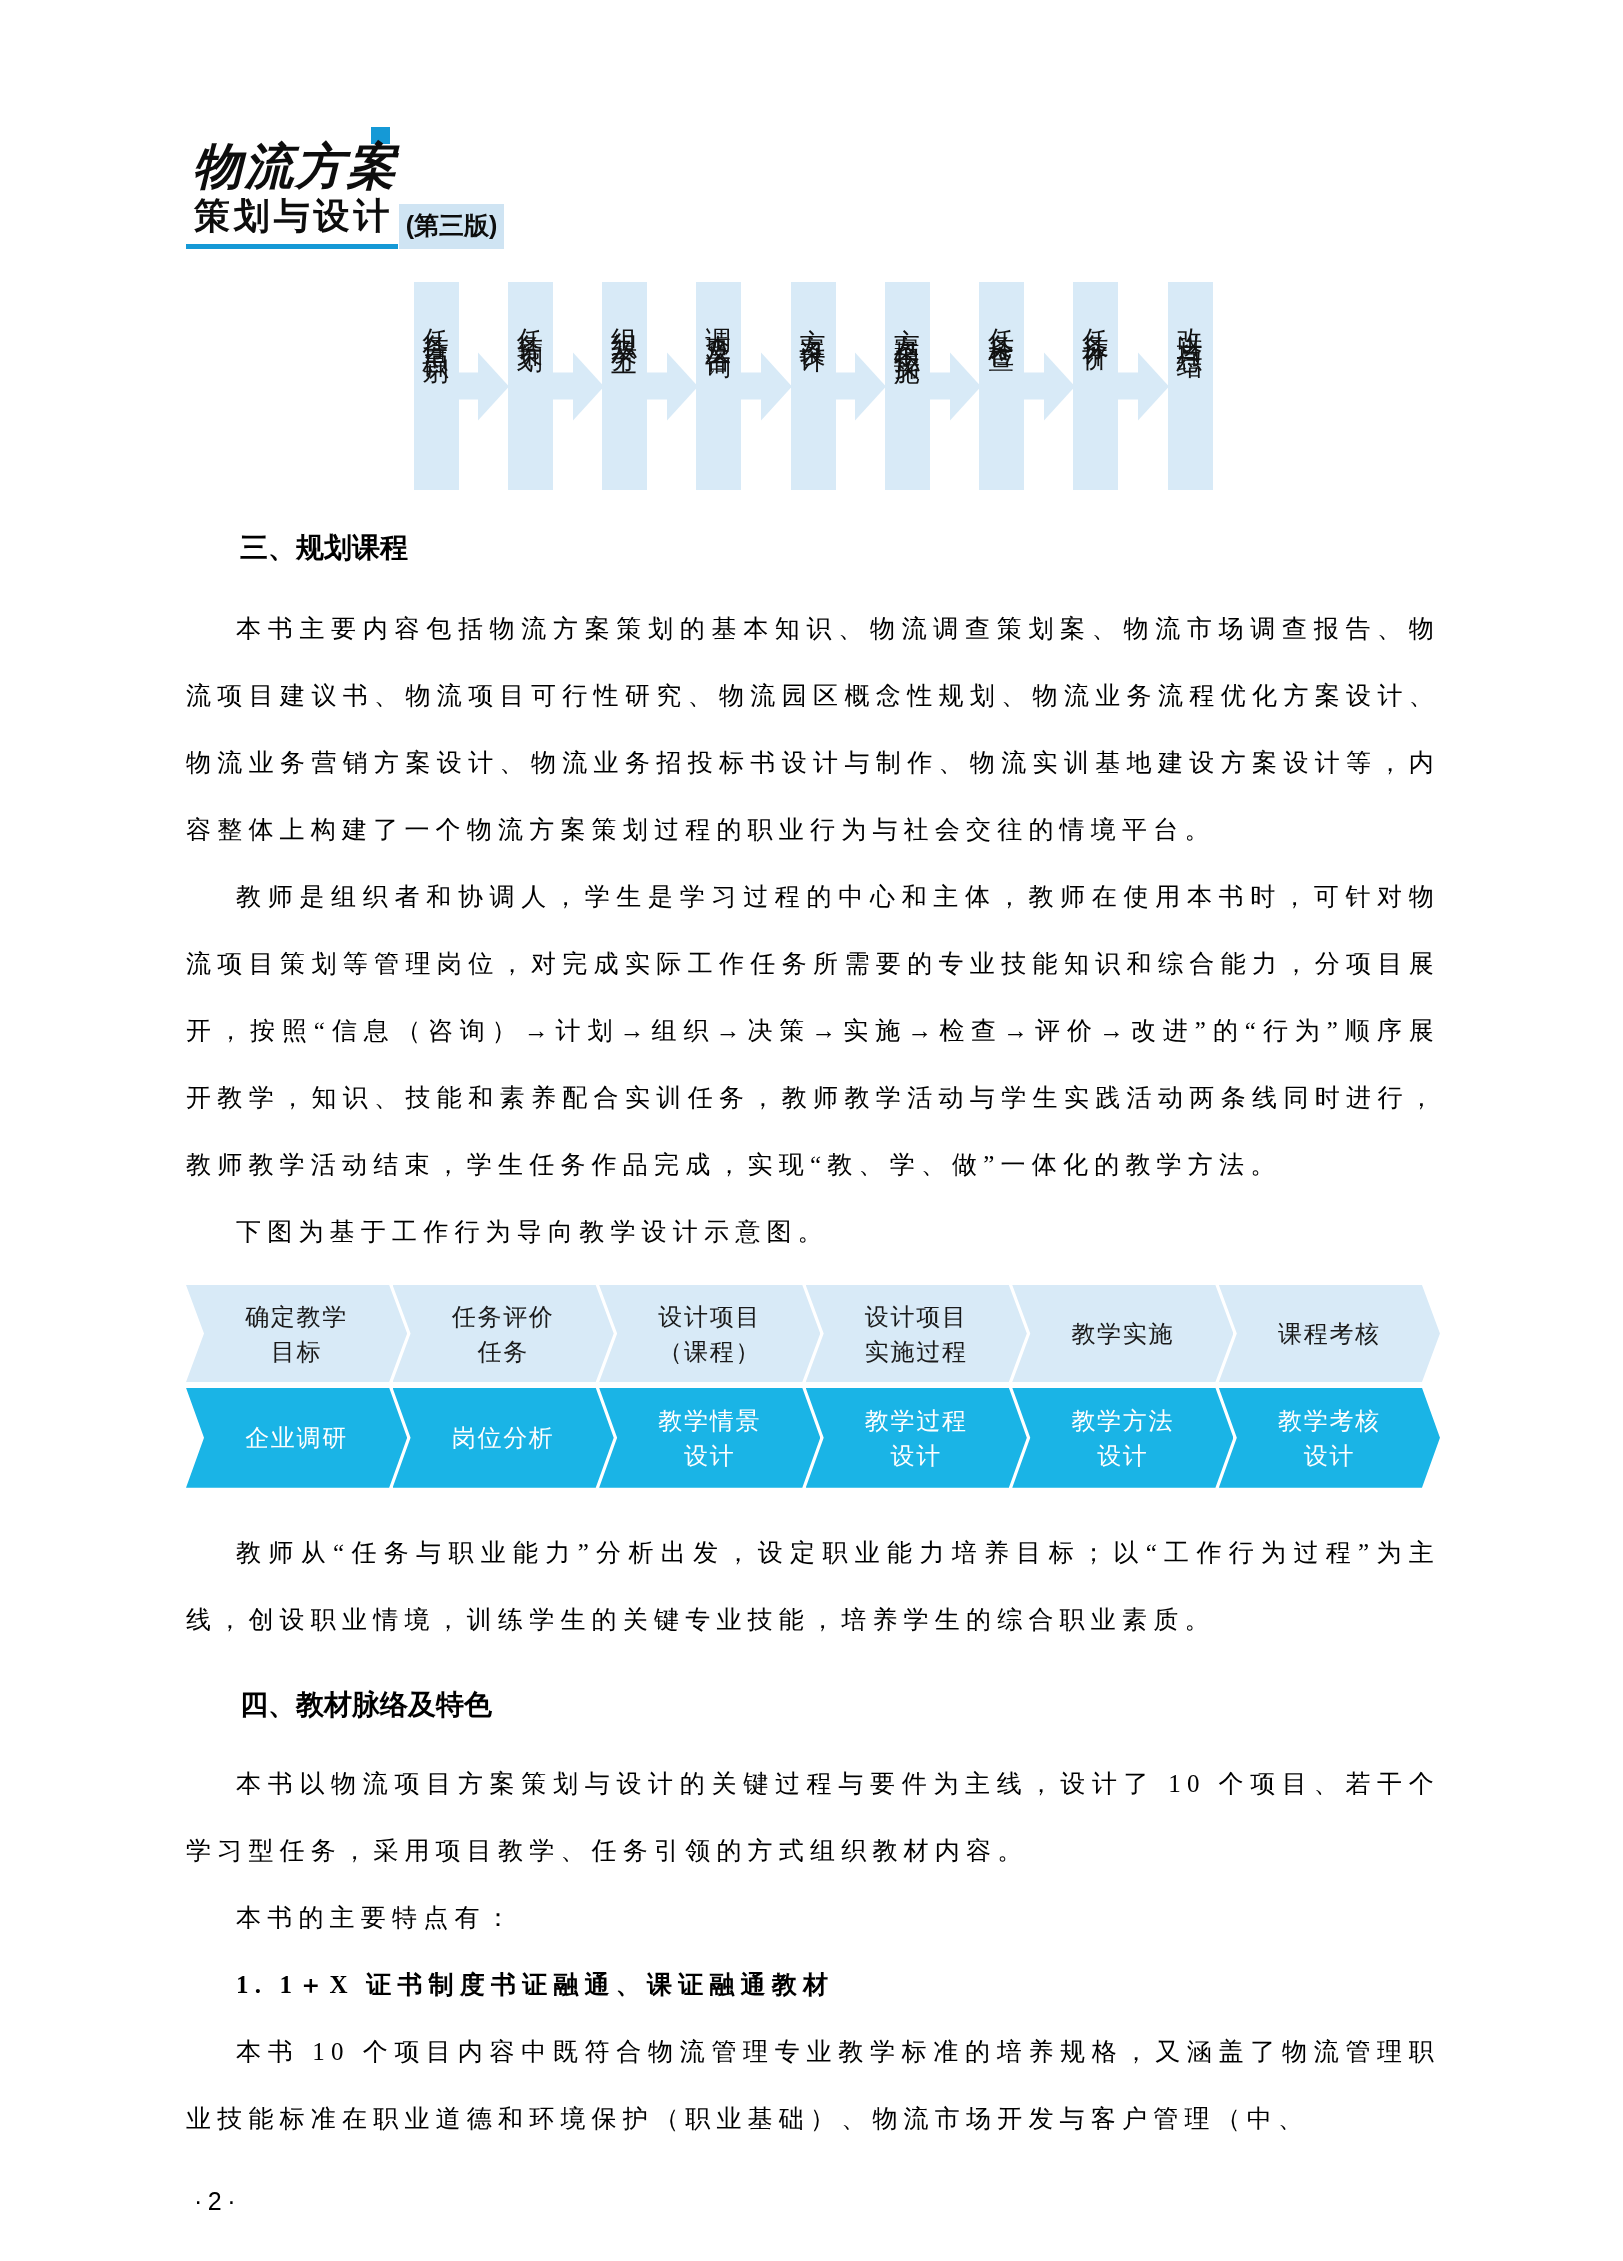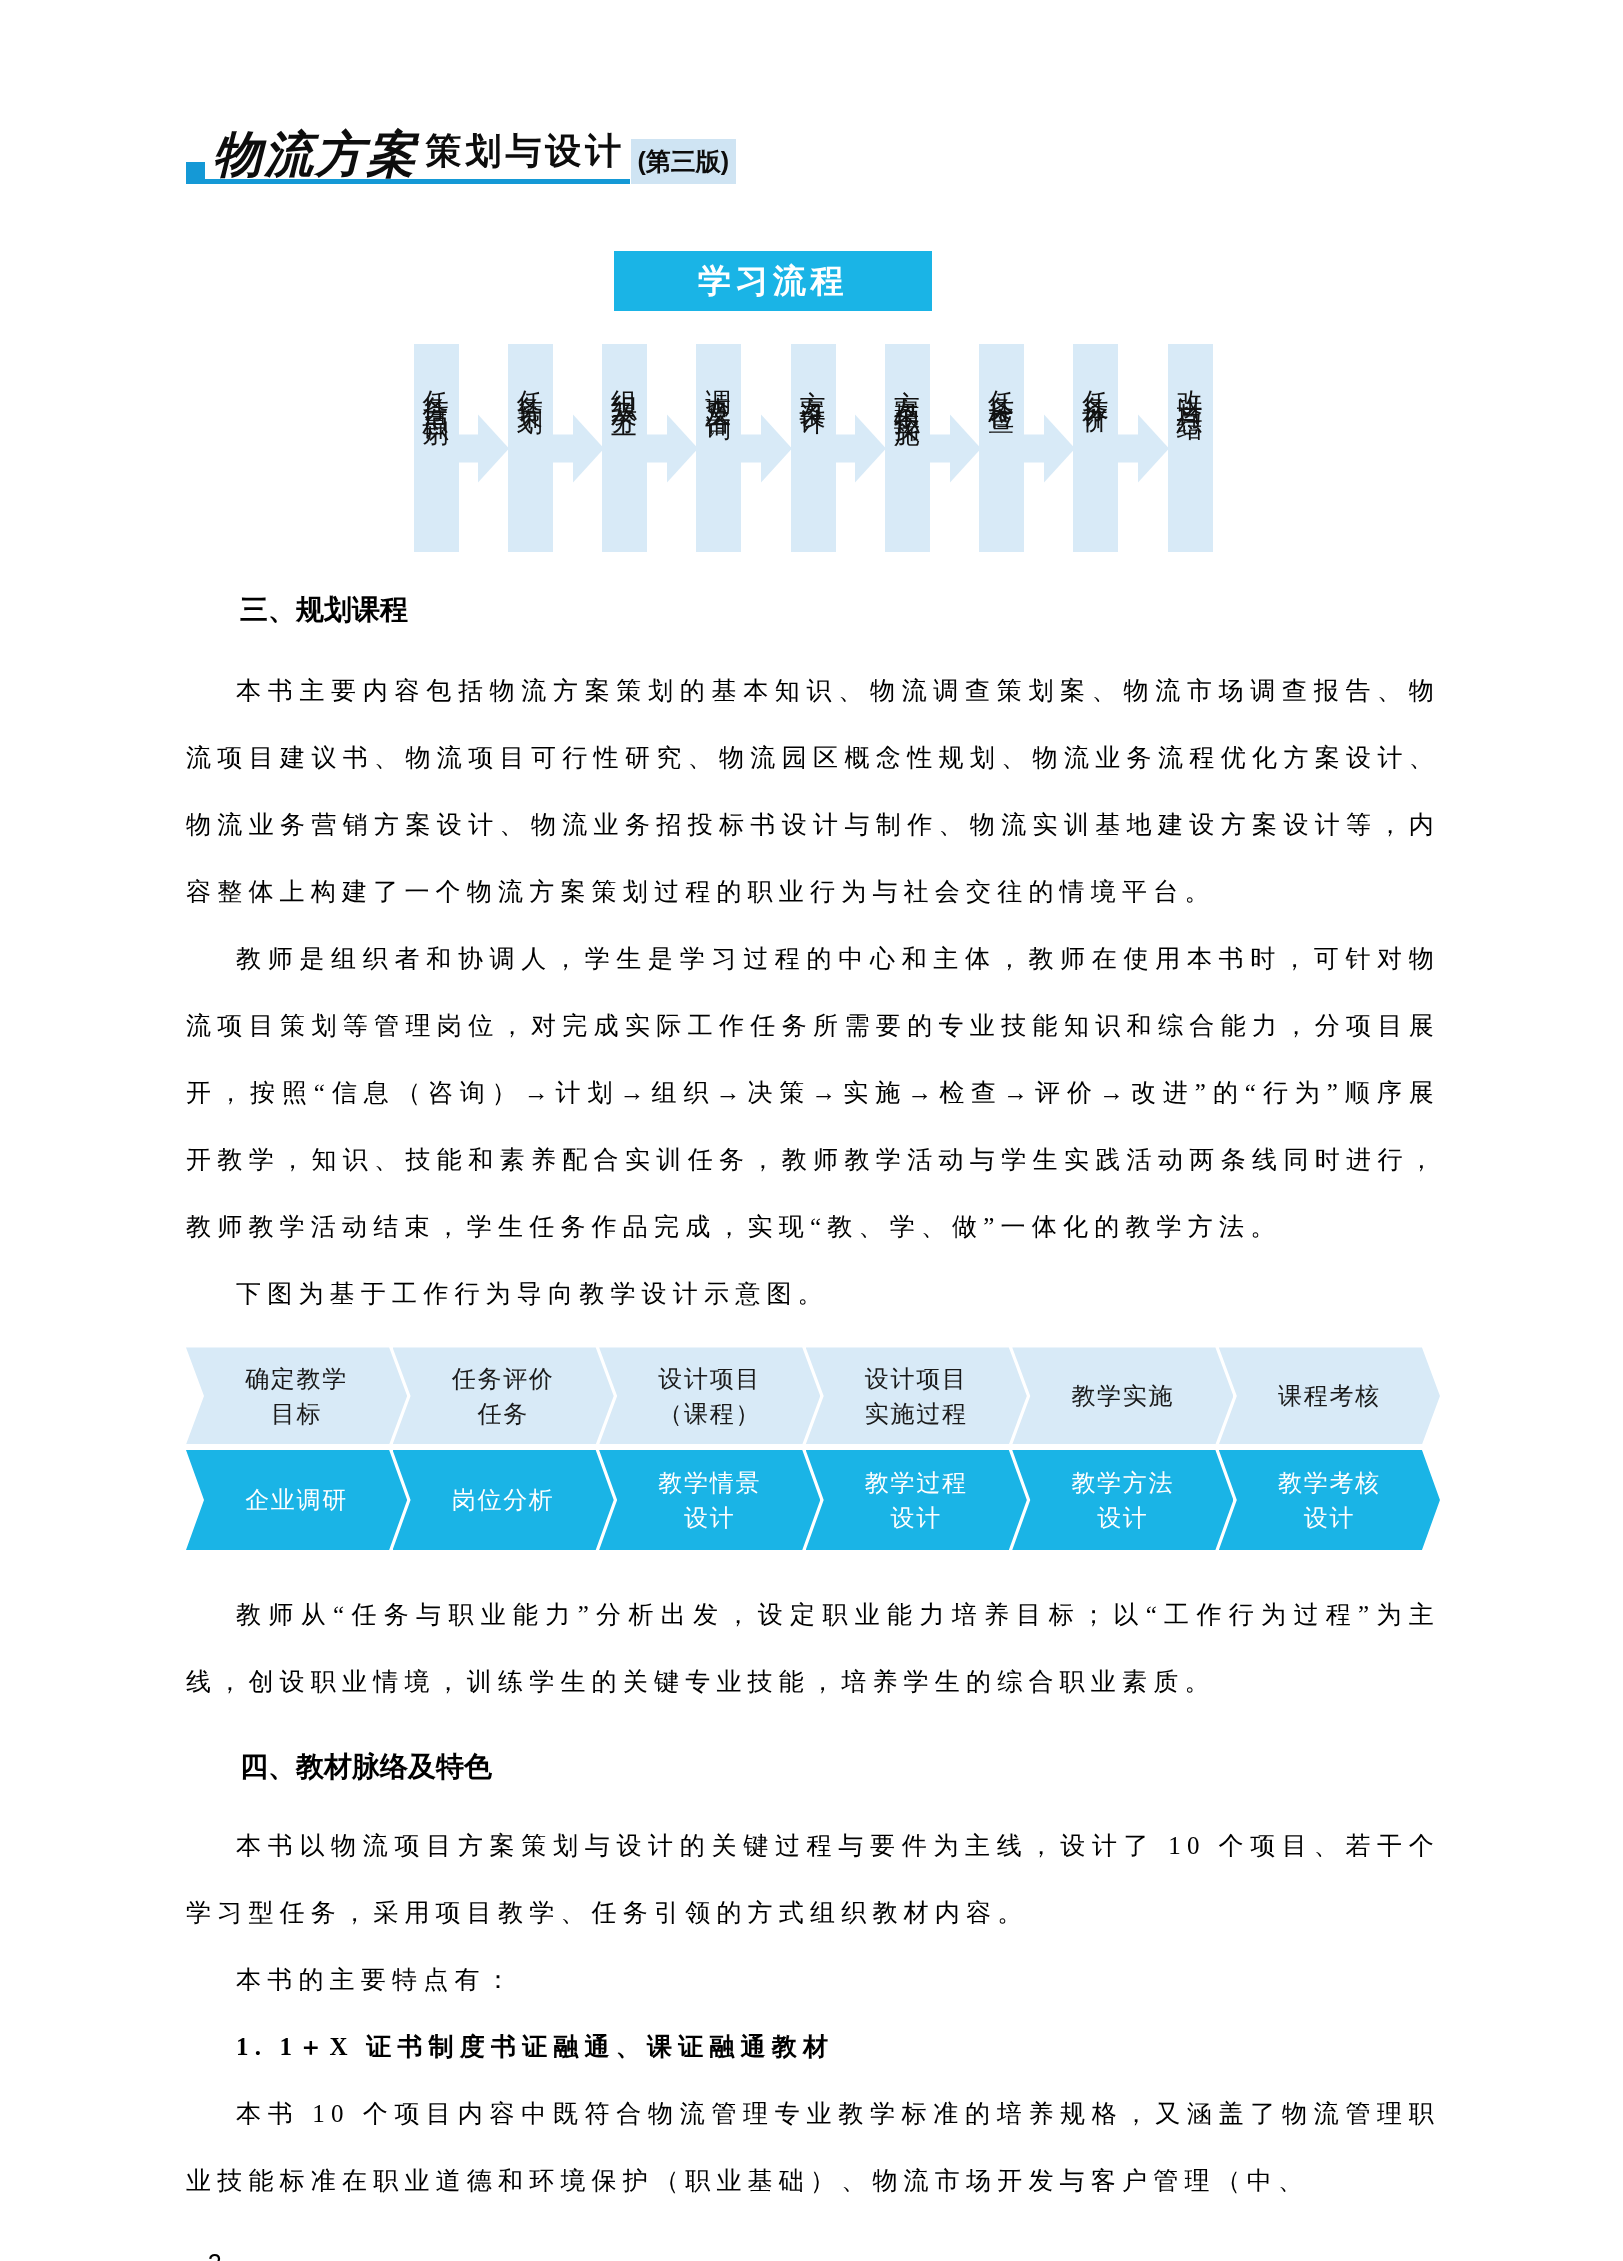--- a/index.html
+++ b/index.html
@@ -5,21 +5,21 @@
   :root{
     --accent:#1ab4e6; --light:#d8eaf7; --header_blue:#1599d6; --badge_bg:#cfe4f3; --ink:#111111;
   }
   *{margin:0;padding:0;box-sizing:border-box;}
   html,body{background:#ffffff;}
   .page{width:1624px;height:2261px;background:#ffffff;position:relative;overflow:hidden;}
   .content{padding:0 184px 0 186px;}
 
   
   .book-header{display:flex;align-items:flex-end;margin-top:127px;}
-  .brand-underlined{display:flex;align-items:flex-end;border-bottom:5px solid var(--header_blue);}
+  .brand-underlined{display:flex;align-items:flex-end;border-bottom:5px solid var(--header_blue);flex-direction:column;}
   .brand-square{width:19px;height:17px;background:var(--header_blue);margin-right:7.9px;}
   .brand-script{font-family:"Liberation Serif","DejaVu Serif",serif;font-weight:bold;font-style:italic;
     font-size:49px;line-height:0.95;letter-spacing:2.2px;padding-bottom:1.1px;color:#0d0d0d;}
   .brand-rest{font-family:Liberation Sans, sans-serif;font-weight:bold;font-size:36px;
     letter-spacing:3.9px;padding:0 4.5px 3.4px 7.9px;color:#0d0d0d;}
   .edition-badge{background:var(--badge_bg);font-family:"Liberation Sans","DejaVu Sans",sans-serif;
     font-weight:bold;font-size:25px;padding:5.6px 6.7px 6.7px;margin-left:1.1px;color:#0d0d0d;}
 
   
   .banner{width:318px;height:60px;background:var(--accent);color:#ffffff;
@@ -72,21 +72,20 @@
 
     <header class="book-header">
       <div class="brand-underlined">
         <span class="brand-square"></span>
         <span class="brand-script">物流方案</span>
         <span class="brand-rest">策划与设计</span>
       </div>
       <span class="edition-badge">(第三版)</span>
     </header>
 
-    <div class="banner">学习流程</div>
 
     <div class="flow-row">
       <div class="fbar">
           <span>任务信息识别</span>
         </div>
       <div class="fgap">
           <div class="farrow"></div>
         </div>
       <div class="fbar">
           <span>任务策划</span>

